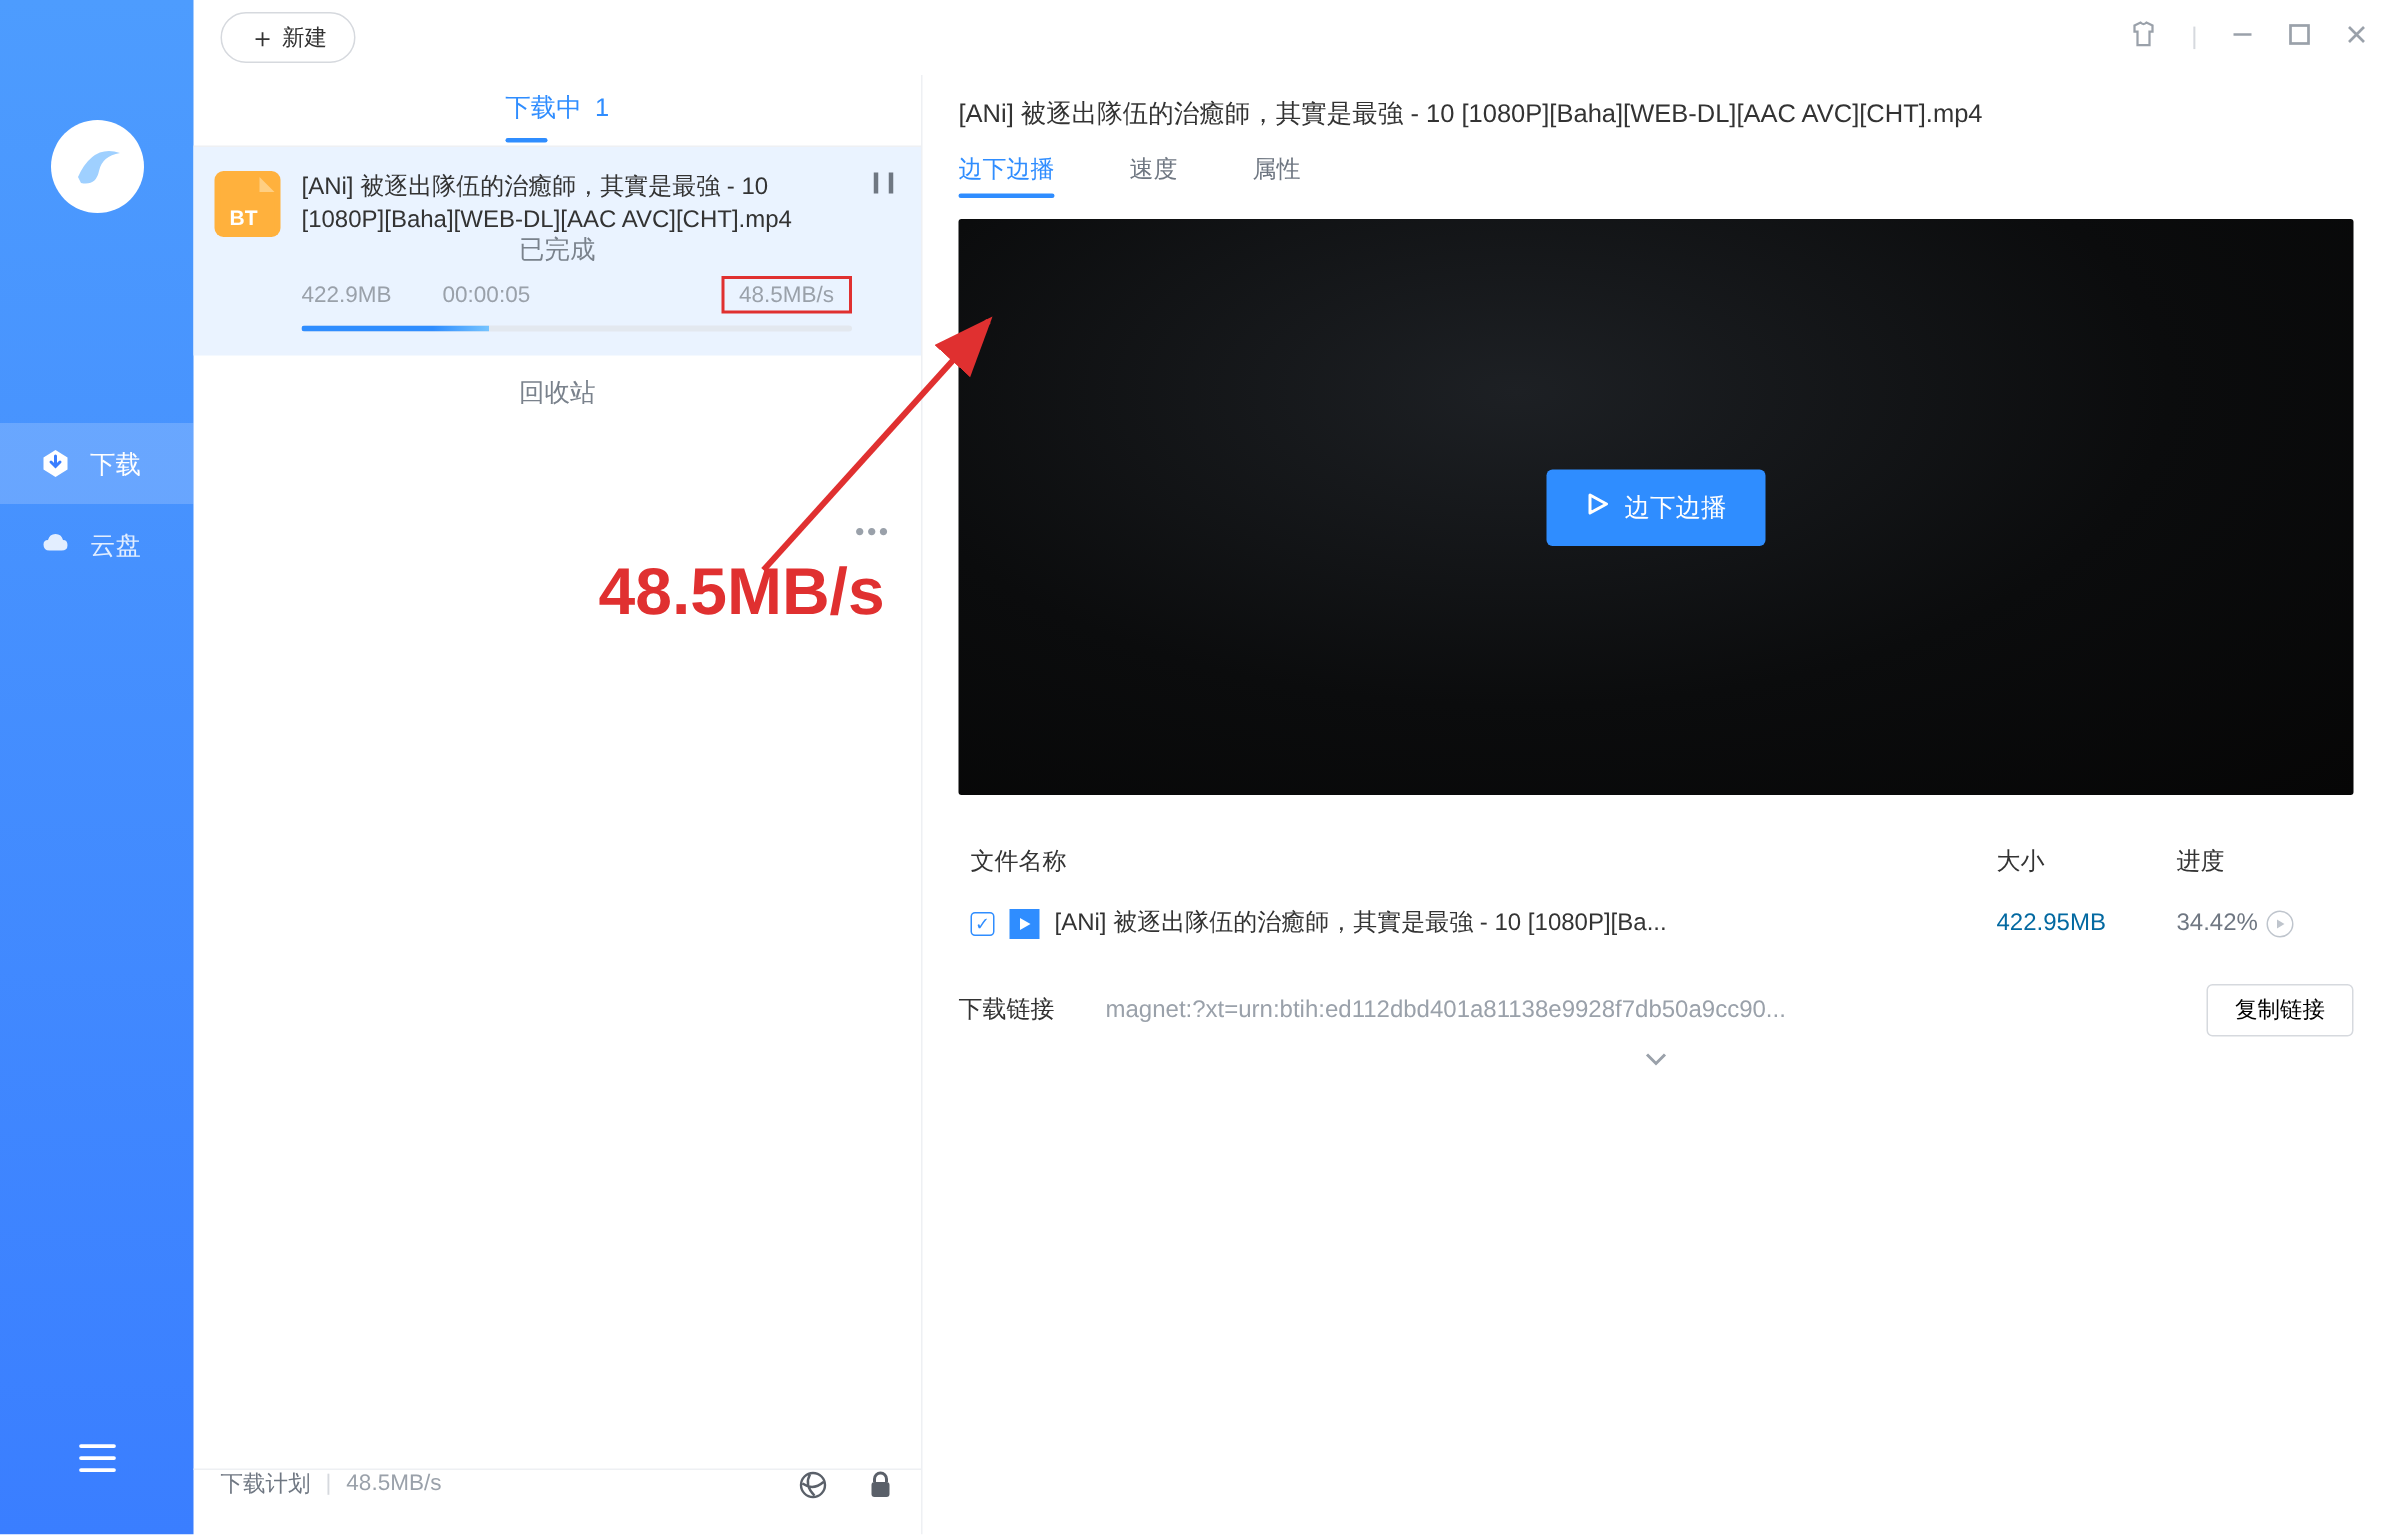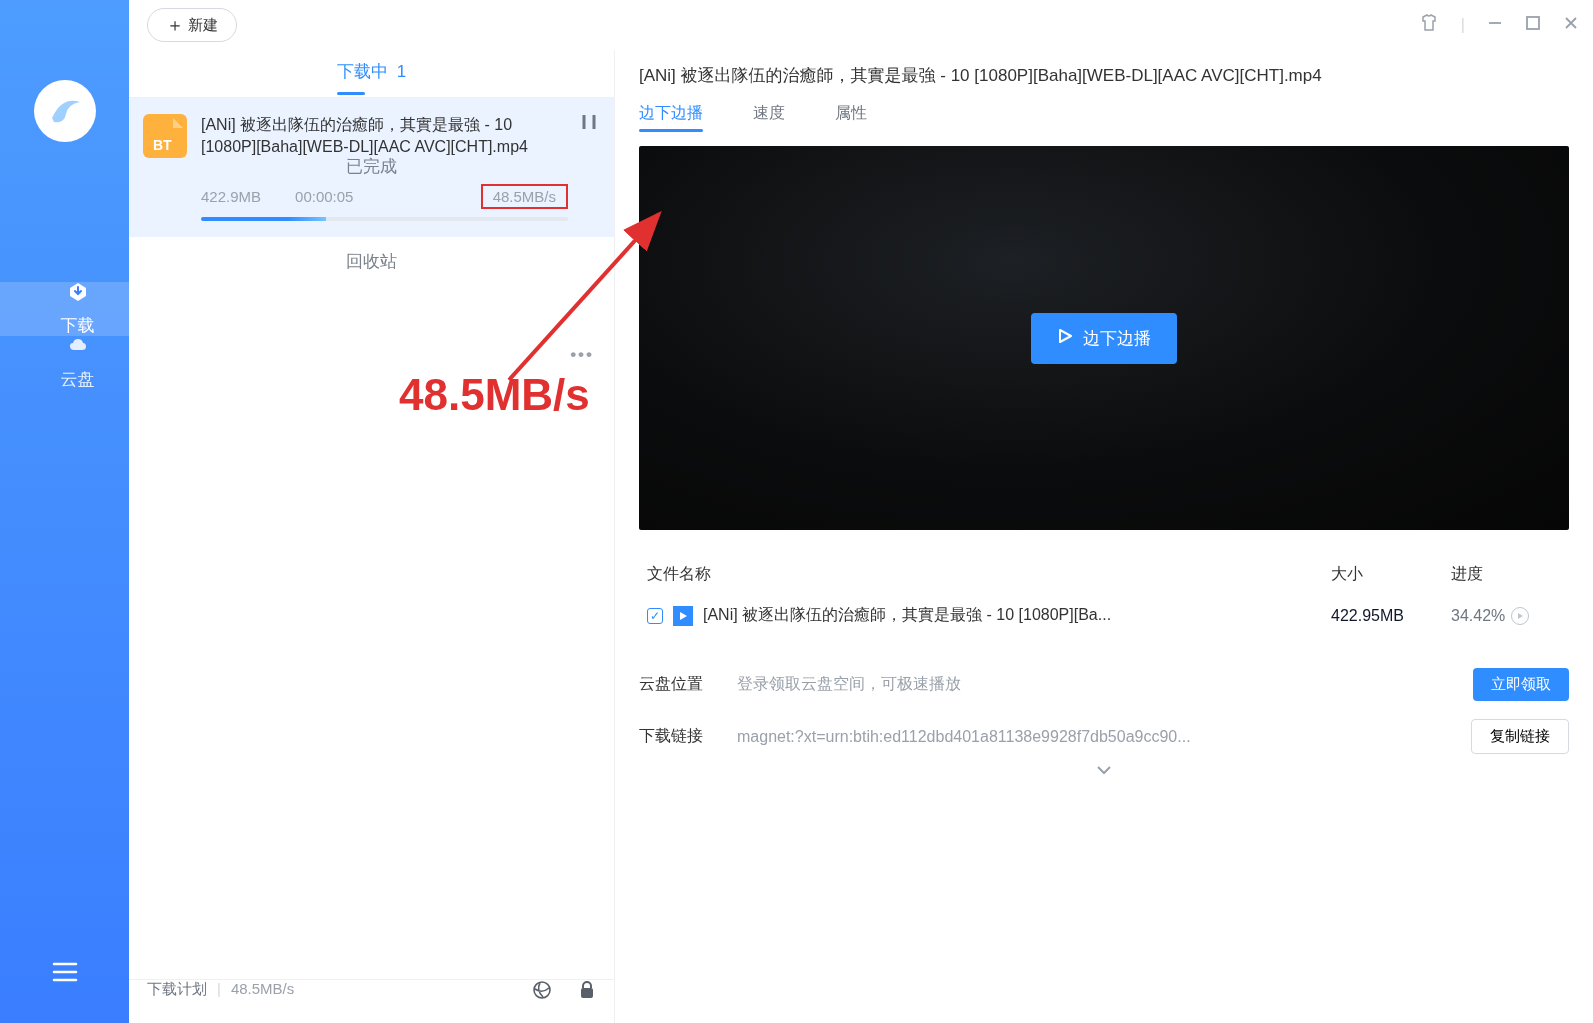--- a/index.html
+++ b/index.html
@@ -1,20 +1,20 @@
 <!DOCTYPE html>
 <html><head>
 <meta charset="utf-8">
 <style>
   *{box-sizing:border-box;margin:0;padding:0;font-family:"Microsoft YaHei","PingFang SC",Arial,sans-serif;}
   html,body{width:1593px;height:1023px;background:#fff;overflow:hidden;font-size:16px;color:#333;}
   .app{display:flex;height:100%;}
   .sidebar{width:129px;background:linear-gradient(180deg,#4d9cfe 0%,#3a7eff 100%);color:#fff;display:flex;flex-direction:column;align-items:center;padding-top:80px;position:relative;}
   .logo{width:62px;height:62px;border-radius:50%;background:#fff;display:flex;align-items:center;justify-content:center;margin-bottom:140px;}
-  .side-item{width:100%;height:54px;display:flex;align-items:center;gap:12px;padding-left:26px;cursor:pointer;font-size:17px;flex-direction:column;}
+  .side-item{width:100%;height:54px;display:flex;align-items:center;gap:12px;padding-left:26px;cursor:pointer;font-size:17px;}
   .side-item.active{background:rgba(255,255,255,0.18);}
   .side-icon{width:22px;height:22px;display:flex;align-items:center;justify-content:center;}
   .menu-btn{position:absolute;bottom:40px;left:0;right:0;display:flex;justify-content:center;cursor:pointer;}
   .main{flex:1;display:flex;flex-direction:column;position:relative;}
   .topbar{height:50px;display:flex;align-items:center;padding-left:18px;padding-right:14px;}
   .new-btn{height:34px;padding:0 18px;border:1px solid #d6d9de;border-radius:17px;display:flex;align-items:center;gap:4px;cursor:pointer;font-size:15px;background:#fff;}
   .win-ctrls{margin-left:auto;display:flex;gap:22px;align-items:center;color:#9aa1aa;}
   .win-ctrls span{cursor:pointer;}
   .content{flex:1;display:flex;gap:20px;padding:0 0 0 0;}
   .left-pane{width:486px;display:flex;flex-direction:column;border-right:1px solid #eef0f3;}
@@ -236,37 +236,32 @@
             <div class="ft-row">
               <div class="name">
                 <span class="checkbox checked"></span>
                 <span class="play-square">
                   <svg width="10" height="10" viewBox="0 0 10 10">
                       <path d="M2 1 L9 5 L2 9 Z" fill="#fff"></path>
                     </svg>
                 </span>
                 <span class="name-text">[ANi] 被逐出隊伍的治癒師，其實是最強 - 10 [1080P][Ba...</span>
               </div>
-              <div class="ft-col-size" style="color:#0f172a">422.95MB</div>
+              <div class="ft-col-size" style="color:#0369a1">422.95MB</div>
               <div class="ft-col-prog" style="display:flex;align-items:flex-end;color:#6f7782">
                 <span>34.42%</span>
                 <span class="play-circle">
                   <svg width="8" height="8" viewBox="0 0 8 8">
                       <path d="M2 1 L7 4 L2 7 Z" fill="#bfc5cd"></path>
                     </svg>
                 </span>
               </div>
             </div>
           </div>
 
-          <div class="storage">
-            <span class="label">云盘位置</span>
-            <span class="value">登录领取云盘空间，可极速播放</span>
-            <button class="btn-primary">立即领取</button>
-          </div>
           <div class="storage" style="margin-top:18px">
             <span class="label">下载链接</span>
             <span class="value">magnet:?xt=urn:btih:ed112dbd401a81138e9928f7db50a9cc90...</span>
             <button class="btn-outline">复制链接</button>
           </div>
           <div class="expand-chevron">
             <svg width="18" height="12" viewBox="0 0 18 12">
                 <path d="M3 3 L9 9 L15 3" fill="none" stroke="#9aa1aa" stroke-width="2"></path>
               </svg>
           </div>

